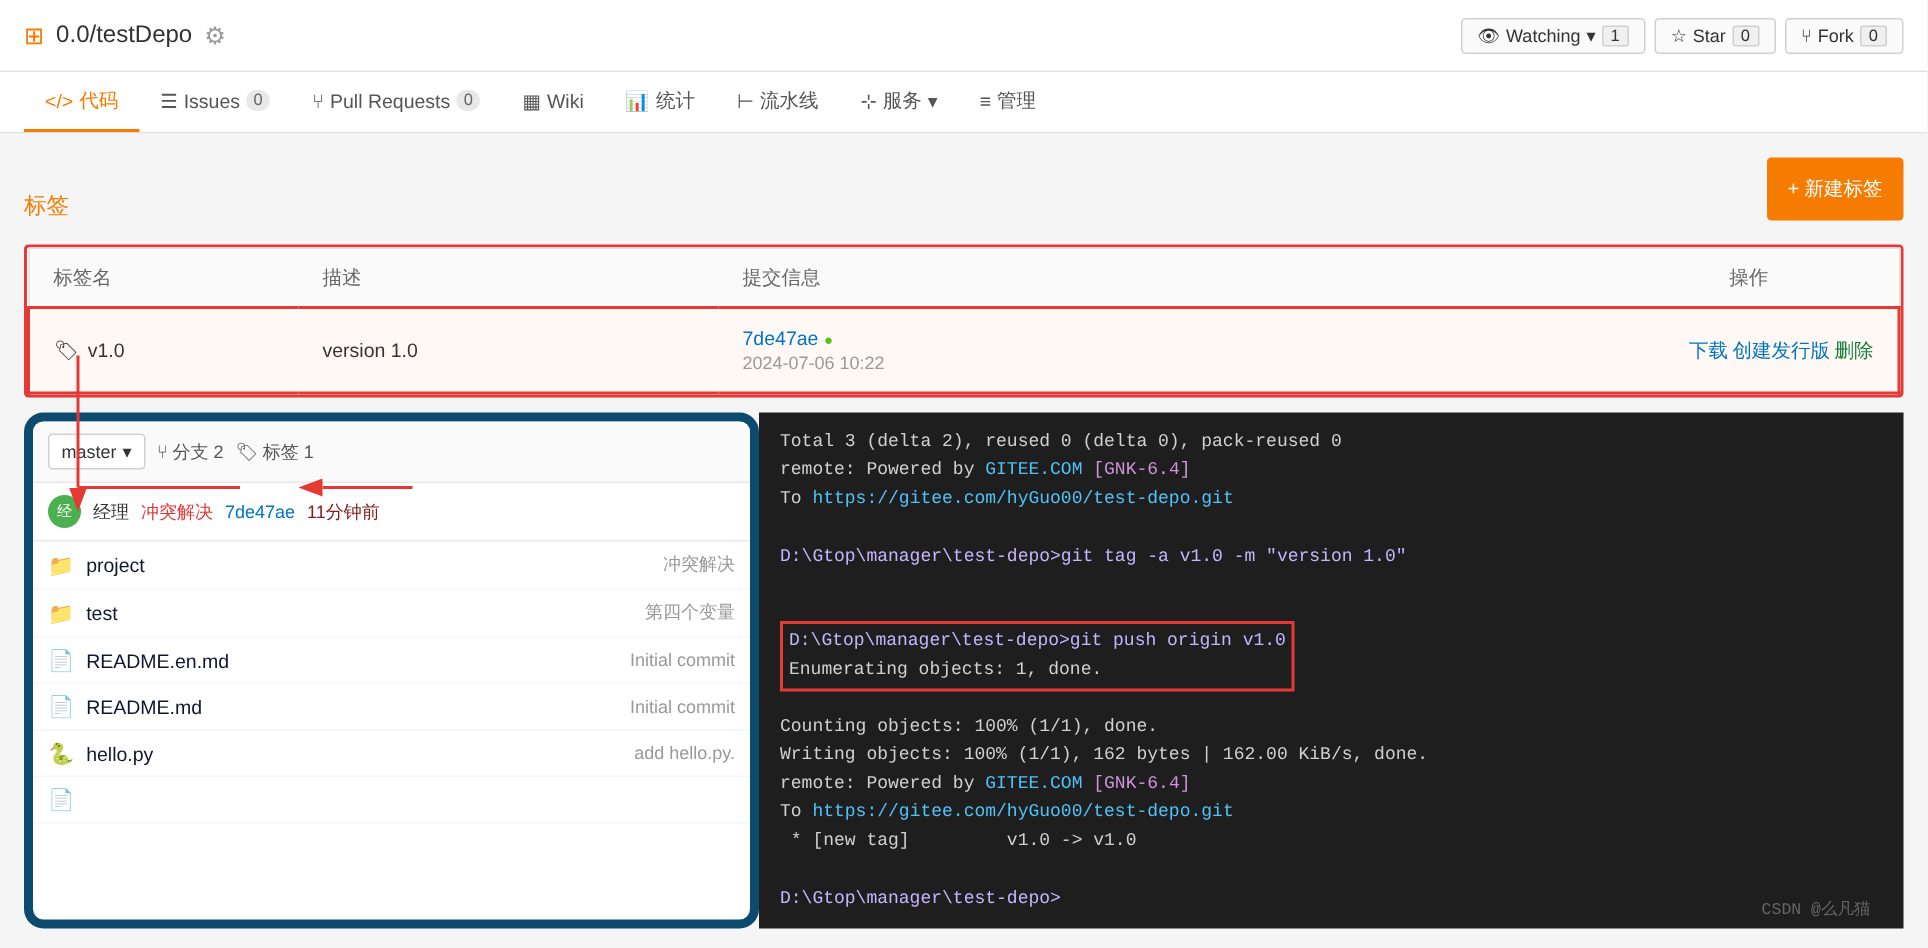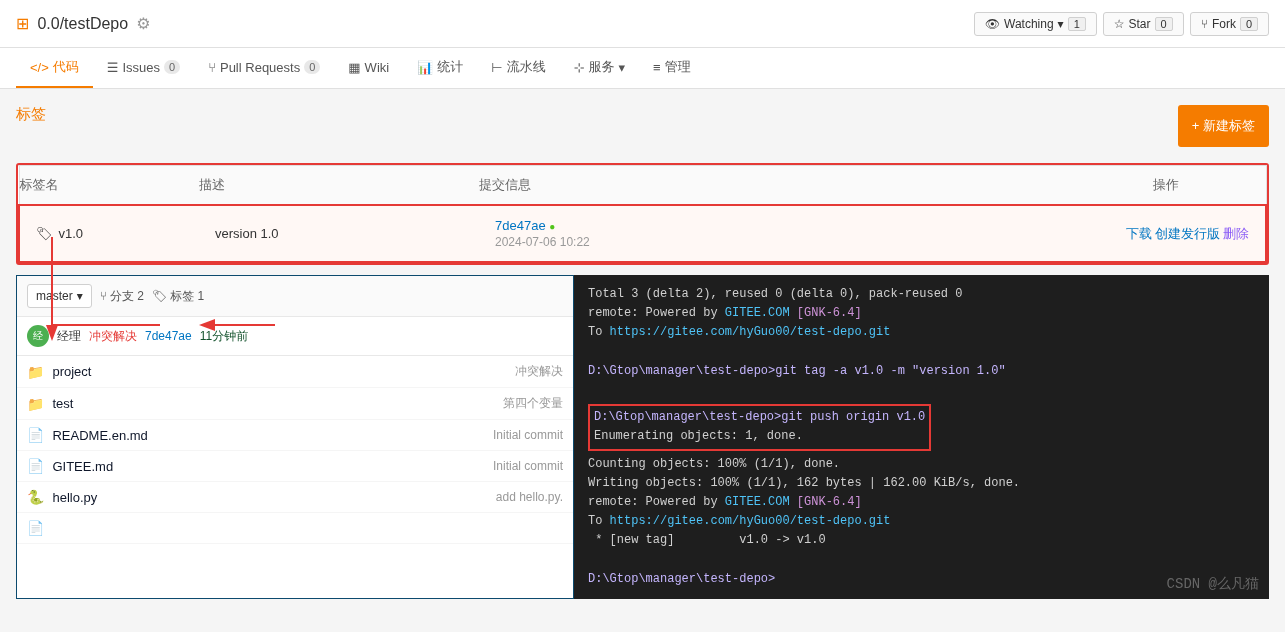--- a/index.html
+++ b/index.html
@@ -57,70 +57,70 @@
       background: #e8e8e8; color: #666;
       font-size: 11px; padding: 1px 5px;
       border-radius: 8px;
     }
 
     
     .main { padding: 16px; background: #f5f5f5; }
 
     
     .tags-header {
-      display: flex; justify-content: space-between; align-items: flex-start;
+      display: flex; justify-content: space-between; align-items: flex-end;
       margin-bottom: 16px;
     }
     .tags-title { font-size: 15px; color: #f57c00; font-weight: 500; }
     .new-tag-btn {
       background: #f57c00; color: #fff;
       border: none; padding: 12px 14px;
       border-radius: 3px; cursor: pointer; font-size: 13px;
     }
 
     
     .tags-table {
       width: 100%; background: #fff;
       border: 1px solid #e0e0e0; border-radius: 3px;
       border-collapse: collapse;
     }
     .tags-table th {
-      padding: 10px 0; text-align: left;
+      padding: 10px 16px; text-align: left;
       font-weight: normal; color: #666; font-size: 13px;
       border-bottom: 1px solid #e8e8e8;
       background: #fafafa;
       font-family: Liberation Mono, monospace;
     }
     .tags-table td {
       padding: 12px 16px; font-size: 13px;
       border-bottom: 1px solid #f0f0f0;
     }
     .tag-row-highlighted td { background: #fff8f5; }
     .tag-row-highlighted { border: 2px solid #e53935; }
     .tag-name-cell { display: flex; align-items: center; gap: 6px; color: #333; }
     .commit-hash { color: #0075c2; text-decoration: none; }
     .commit-dot { color: #52c41a; font-size: 10px; }
     .commit-date { color: #999; font-size: 12px; margin-top: 2px; }
     .action-links { display: flex; gap: 3px; }
     .action-link { color: #0075c2; cursor: pointer; text-decoration: none; font-size: 13px; }
-    .action-link.delete { color: #8b5cf6; }
+    .action-link.delete { color: #15803d; }
 
     
     .bottom-section {
       display: flex;
       margin-top: 0;
       gap: 0;
     }
 
     
     .file-browser {
-      width: 558px;
+      width: 490px;
       background: #fff;
-      border: 1px solid #0c4a6e;
-      border-radius: 0;
+      border: 6px solid #0c4a6e;
+      border-radius: 13px;
       overflow: hidden;
     }
     .file-browser-toolbar {
       display: flex; align-items: center; gap: 8px;
       padding: 8px 10px;
       border-bottom: 1px solid #e8e8e8;
       background: #fafafa;
     }
     .branch-select {
       border: 1px solid #d0d0d0; background: #fff;
@@ -137,21 +137,21 @@
       font-size: 12px;
     }
     .avatar {
       width: 22px; height: 22px; border-radius: 50%;
       background: #4caf50; color: #fff; font-size: 10px;
       display: flex; align-items: center; justify-content: center;
     }
     .commit-author { color: #333; font-weight: 500; }
     .commit-conflict { color: #e53935; }
     .commit-sha { color: #0075c2; }
-    .commit-time { color: #14532d; }
+    .commit-time { color: #7f1d1d; }
 
     
     .file-list { }
     .file-item {
       display: flex; align-items: center;
       padding: 7px 10px;
       border-bottom: 1px solid #f5f5f5;
       font-size: 13px;
     }
     .file-icon { margin-right: 8px; color: #888; font-size: 14px; }
@@ -176,23 +176,23 @@
     .terminal-line { line-height: 1.6; white-space: pre; }
     .t-highlight { color: #4fc3f7; }
     .t-bracket { color: #ce93d8; }
     .t-url { color: #4fc3f7; }
     .t-cmd { color: #c4b5fd; }
 
     
     .csdn-mark {
       position: absolute;
       bottom: 6px;
-      right: 10px;
+      right: 22px;
       color: #666;
-      font-size: 14px;
+      font-size: 11px;
     }
   </style>
 </head>
 <body>
 
 <div class="header">
   <div class="header-left">
     <span class="repo-icon">⊞</span>
     <span class="repo-title">0.0/testDepo</span>
     <span class="settings-icon">⚙</span>
@@ -340,21 +340,21 @@
           <span class="file-name">test</span>
           <span class="file-commit">第四个变量</span>
         </div>
         <div class="file-item">
           <span class="file-icon md">📄</span>
           <span class="file-name">README.en.md</span>
           <span class="file-commit">Initial commit</span>
         </div>
         <div class="file-item">
           <span class="file-icon md">📄</span>
-          <span class="file-name">GITEE.md</span>
+          <span class="file-name">README.md</span>
           <span class="file-commit">Initial commit</span>
         </div>
         <div class="file-item">
           <span class="file-icon py">🐍</span>
           <span class="file-name">hello.py</span>
           <span class="file-commit">add hello.py.</span>
         </div>
         <div class="file-item">
           <span class="file-icon md">📄</span>
           <span class="file-commit"></span>
@@ -363,21 +363,21 @@
     </div>
 
     <div class="terminal-panel">
       <div class="terminal-line">Total 3 (delta 2), reused 0 (delta 0), pack-reused 0</div>
       <div class="terminal-line">remote: Powered by <span class="t-highlight">GITEE.COM</span> <span class="t-bracket">[GNK-6.4]</span></div>
       <div class="terminal-line">To <span class="t-url">https://gitee.com/hyGuo00/test-depo.git</span></div>
       <div class="terminal-line">&nbsp;</div>
       <div class="terminal-line"><span class="t-cmd">D:\Gtop\manager\test-depo&gt;git tag -a v1.0 -m "version 1.0"</span></div>
       <div class="terminal-line">&nbsp;</div>
       
-      <div style="border: 2px solid #e53935; display: inline-block; padding: 2px 4px; margin: 4px 0;">
+      <div style="border: 2px solid #e53935; display: inline-block; padding: 2px 4px; margin: 14px 0;">
         <div class="terminal-line"><span class="t-cmd">D:\Gtop\manager\test-depo&gt;git push origin v1.0</span></div>
         <div class="terminal-line">Enumerating objects: 1, done.</div>
       </div>
       <div class="terminal-line">Counting objects: 100% (1/1), done.</div>
       <div class="terminal-line">Writing objects: 100% (1/1), 162 bytes | 162.00 KiB/s, done.</div>
       <div class="terminal-line">remote: Powered by <span class="t-highlight">GITEE.COM</span> <span class="t-bracket">[GNK-6.4]</span></div>
       <div class="terminal-line">To <span class="t-url">https://gitee.com/hyGuo00/test-depo.git</span></div>
       <div class="terminal-line"> * [new tag]         v1.0 -&gt; v1.0</div>
       <div class="terminal-line">&nbsp;</div>
       <div class="terminal-line"><span class="t-cmd">D:\Gtop\manager\test-depo&gt;</span></div>

